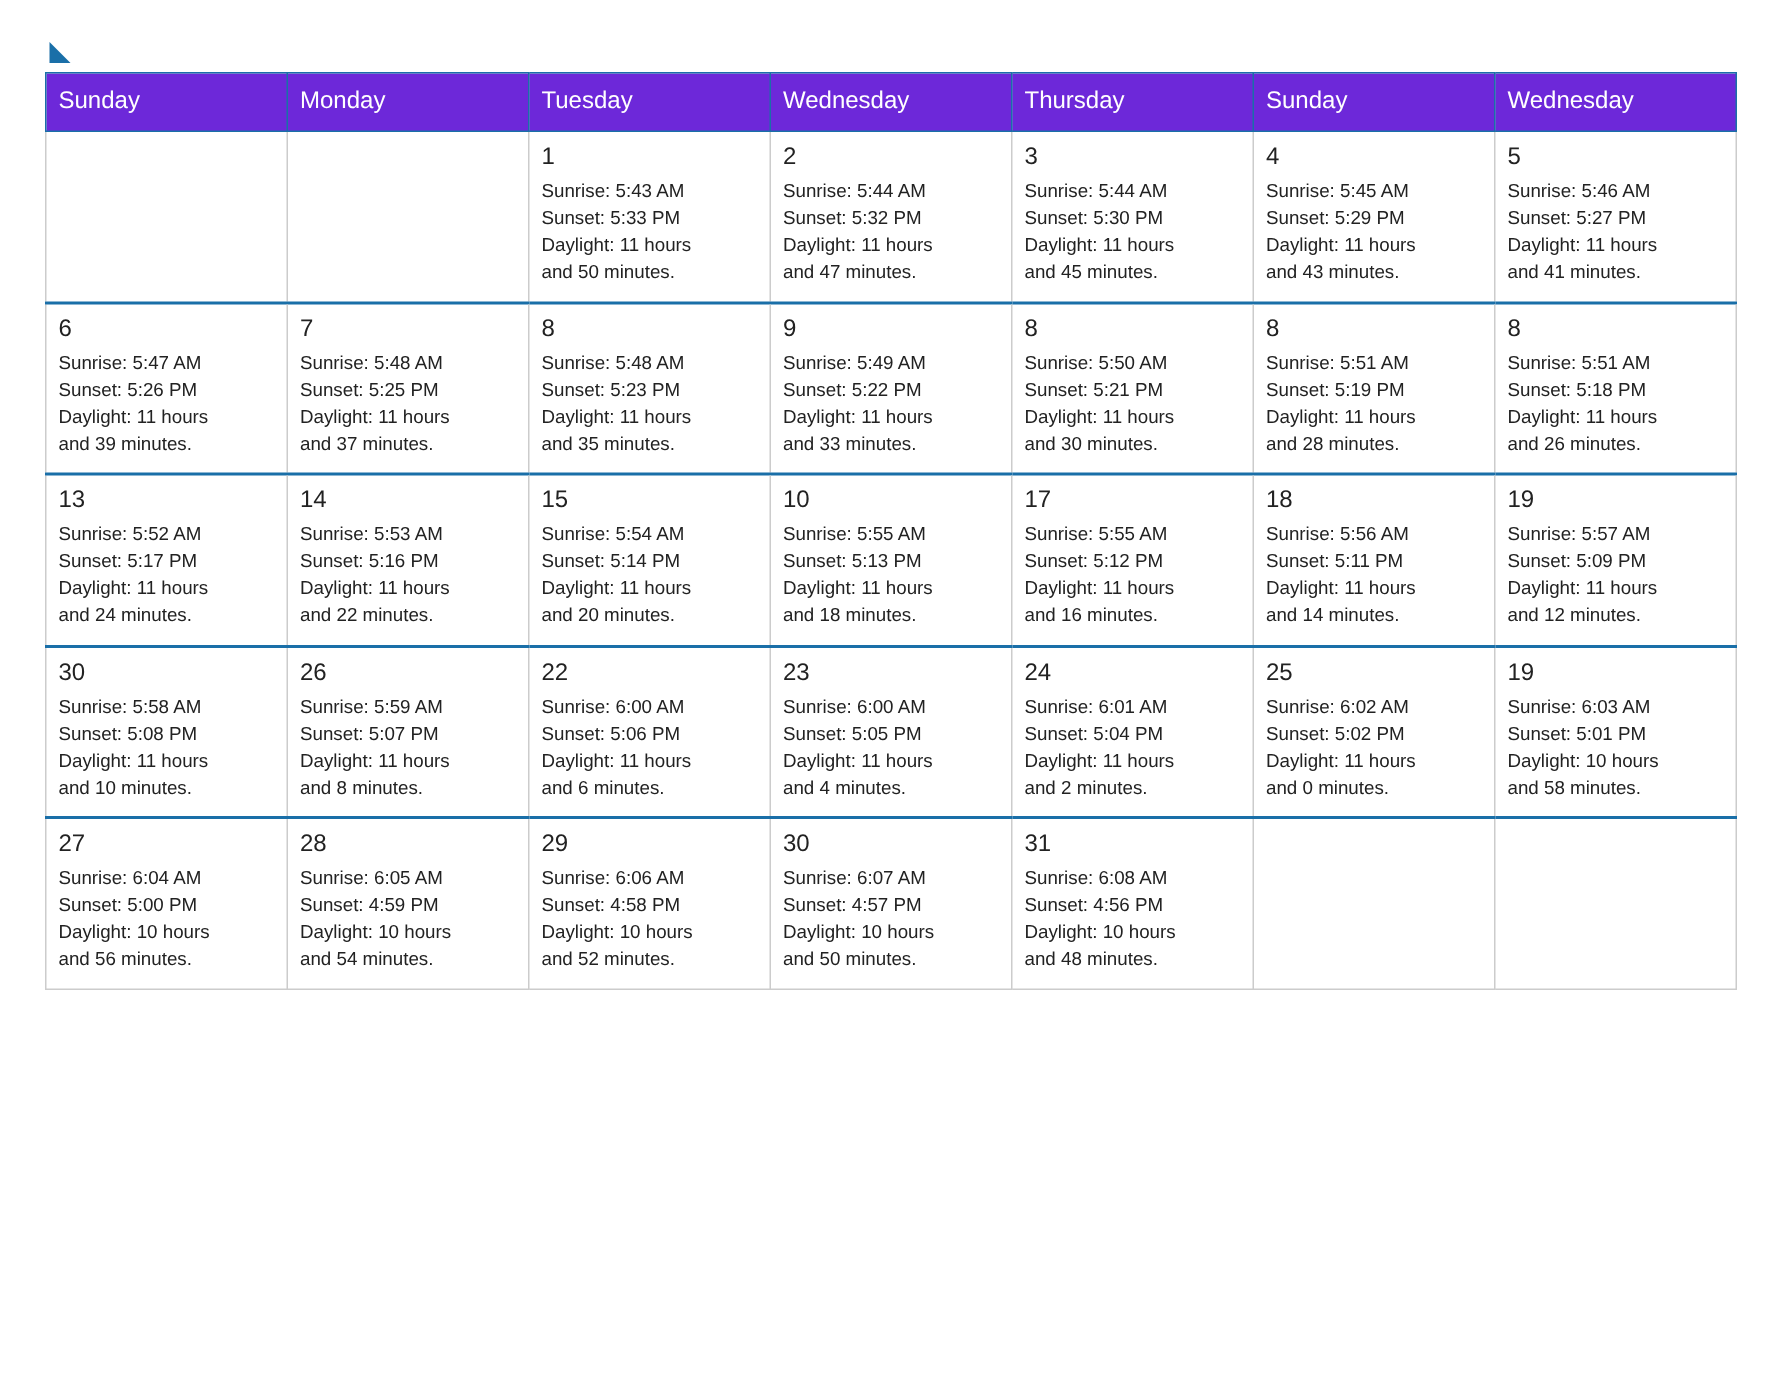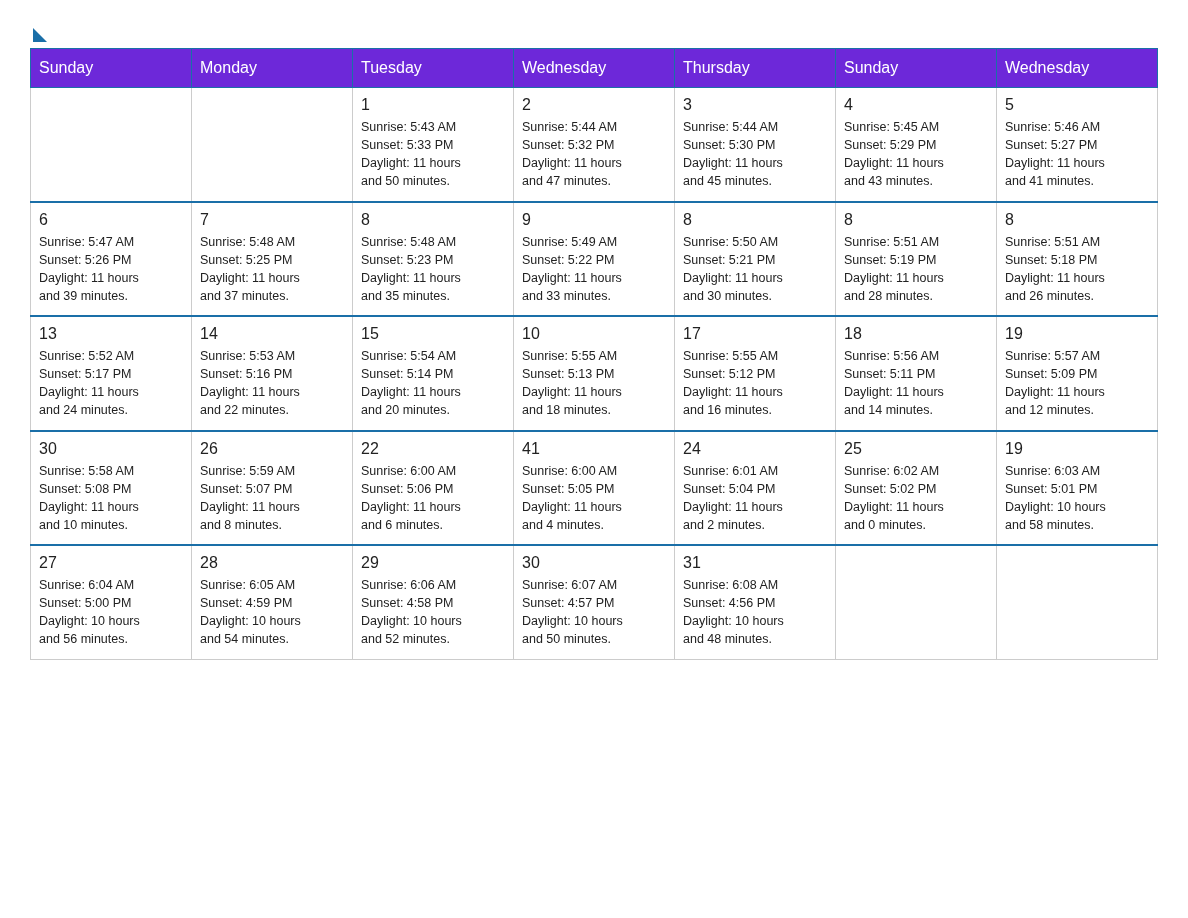--- a/index.html
+++ b/index.html
@@ -226,21 +226,21 @@
         </td>
         <td>
           <span class="day-number">26</span>
           <div class="day-info">Sunrise: 5:59 AM<br>Sunset: 5:07 PM<br>Daylight: 11 hours<br>and 8 minutes.</div>
         </td>
         <td>
           <span class="day-number">22</span>
           <div class="day-info">Sunrise: 6:00 AM<br>Sunset: 5:06 PM<br>Daylight: 11 hours<br>and 6 minutes.</div>
         </td>
         <td>
-          <span class="day-number">41</span>
+          <span class="day-number">23</span>
           <div class="day-info">Sunrise: 6:00 AM<br>Sunset: 5:05 PM<br>Daylight: 11 hours<br>and 4 minutes.</div>
         </td>
         <td>
           <span class="day-number">24</span>
           <div class="day-info">Sunrise: 6:01 AM<br>Sunset: 5:04 PM<br>Daylight: 11 hours<br>and 2 minutes.</div>
         </td>
         <td>
           <span class="day-number">25</span>
           <div class="day-info">Sunrise: 6:02 AM<br>Sunset: 5:02 PM<br>Daylight: 11 hours<br>and 0 minutes.</div>
         </td>

